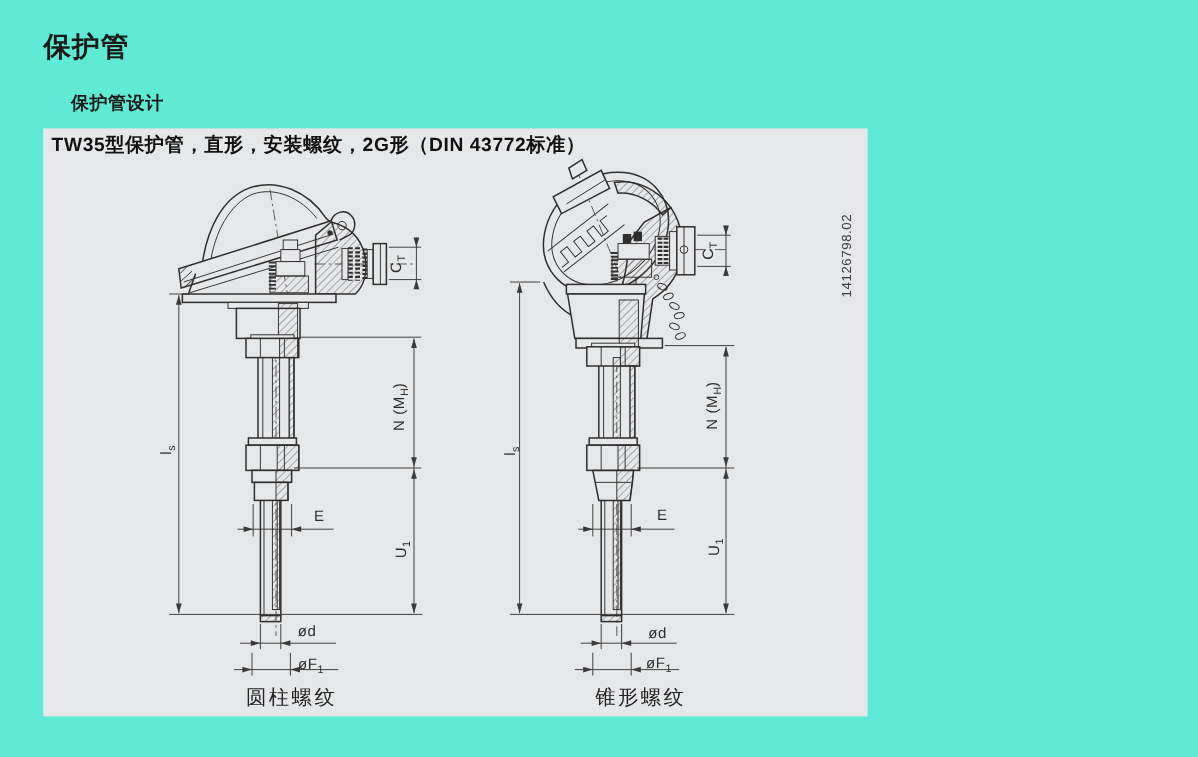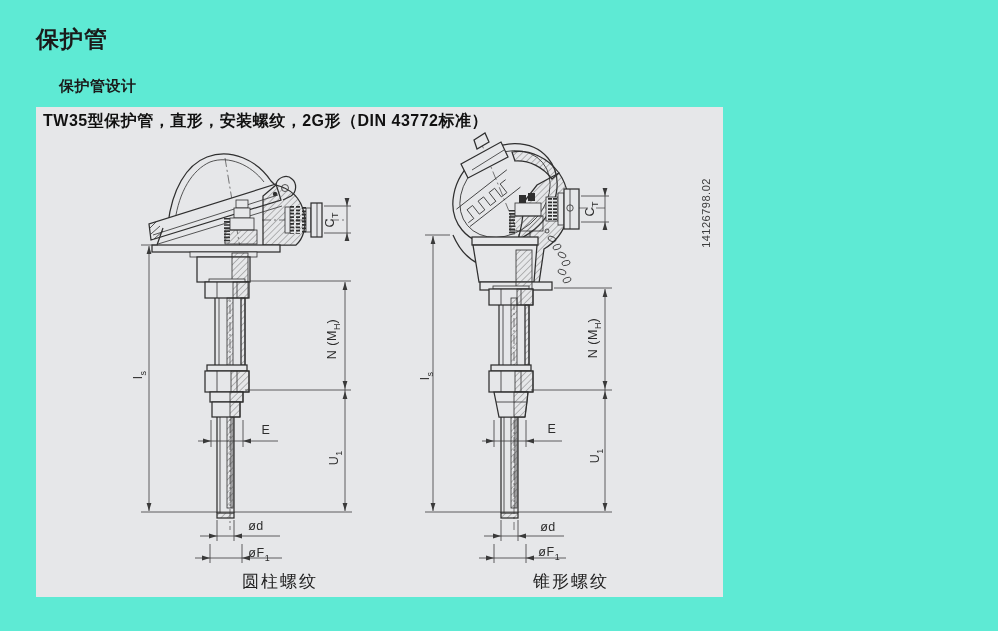--- a/index.html
+++ b/index.html
@@ -13,21 +13,21 @@
   .panel-heading{position:absolute;left:7px;top:4px;font-size:16px;font-weight:bold;letter-spacing:.5px;color:#111;}
   .art{position:absolute;left:0;top:0;}
   .dim-label{
     position:absolute;font-size:12.5px;color:#2d2d2d;white-space:nowrap;
     transform:translate(-50%,-50%);line-height:1;letter-spacing:.5px;
   }
   .dim-label sub{font-size:9px;letter-spacing:0;}
   .rot{transform:translate(-50%,-50%) rotate(-90deg);}
   .fig-caption{
     position:absolute;font-size:17px;color:#222;white-space:nowrap;
-    transform:translate(-50%,-50%);letter-spacing:2px;margin-left:37px;
+    transform:translate(-50%,-50%);letter-spacing:2px;
   }
   .fig-number{
     position:absolute;font-size:11px;color:#3c3c3c;white-space:nowrap;
     transform:translate(-50%,-50%) rotate(-90deg);letter-spacing:.5px;
   }
   
   .ol{fill:none;stroke:#2f2f2f;stroke-width:1.25;}
   .tl{fill:none;stroke:#2f2f2f;stroke-width:.8;}
   .dim{fill:none;stroke:#3a3a3a;stroke-width:.8;}
   .cl{fill:none;stroke:#555;stroke-width:.8;stroke-dasharray:9 3 2 3;}

